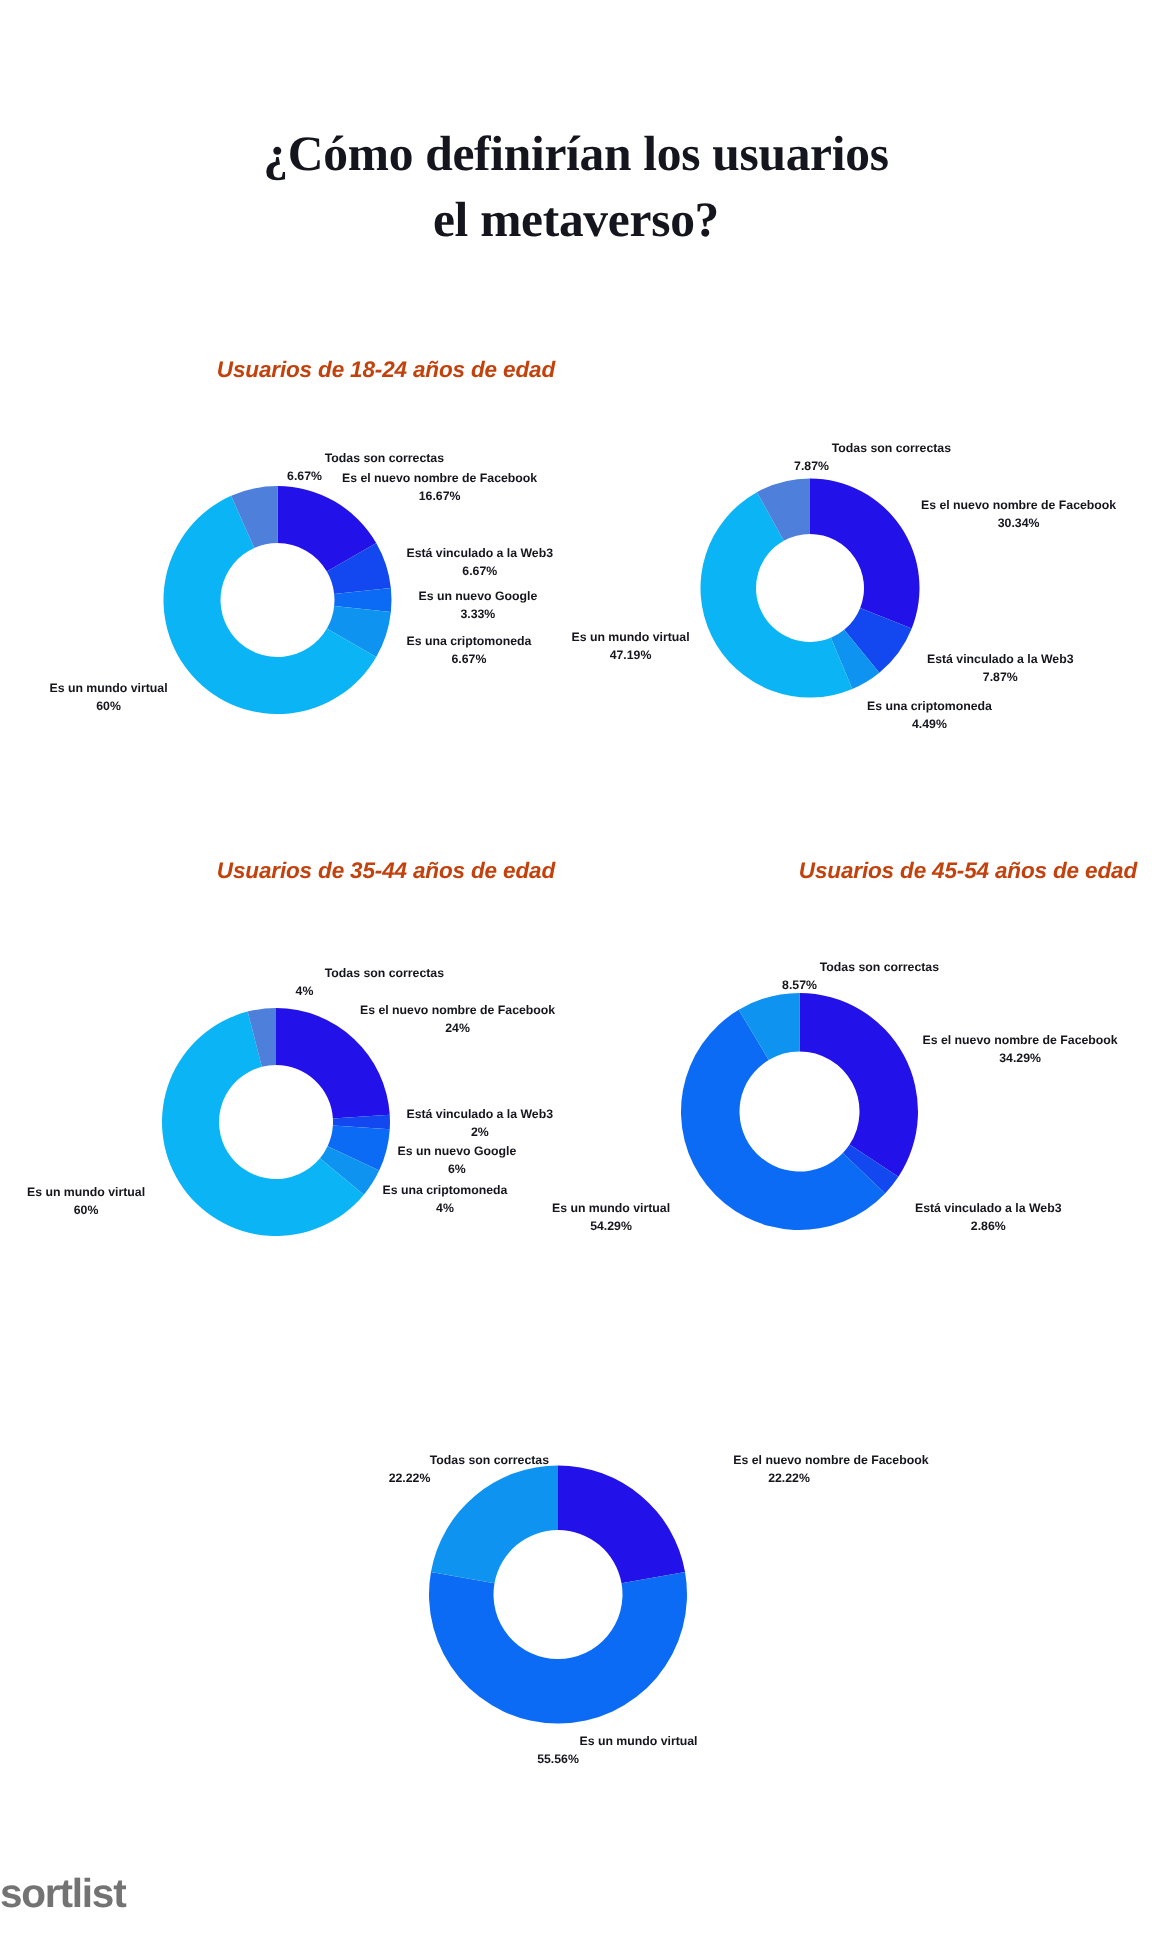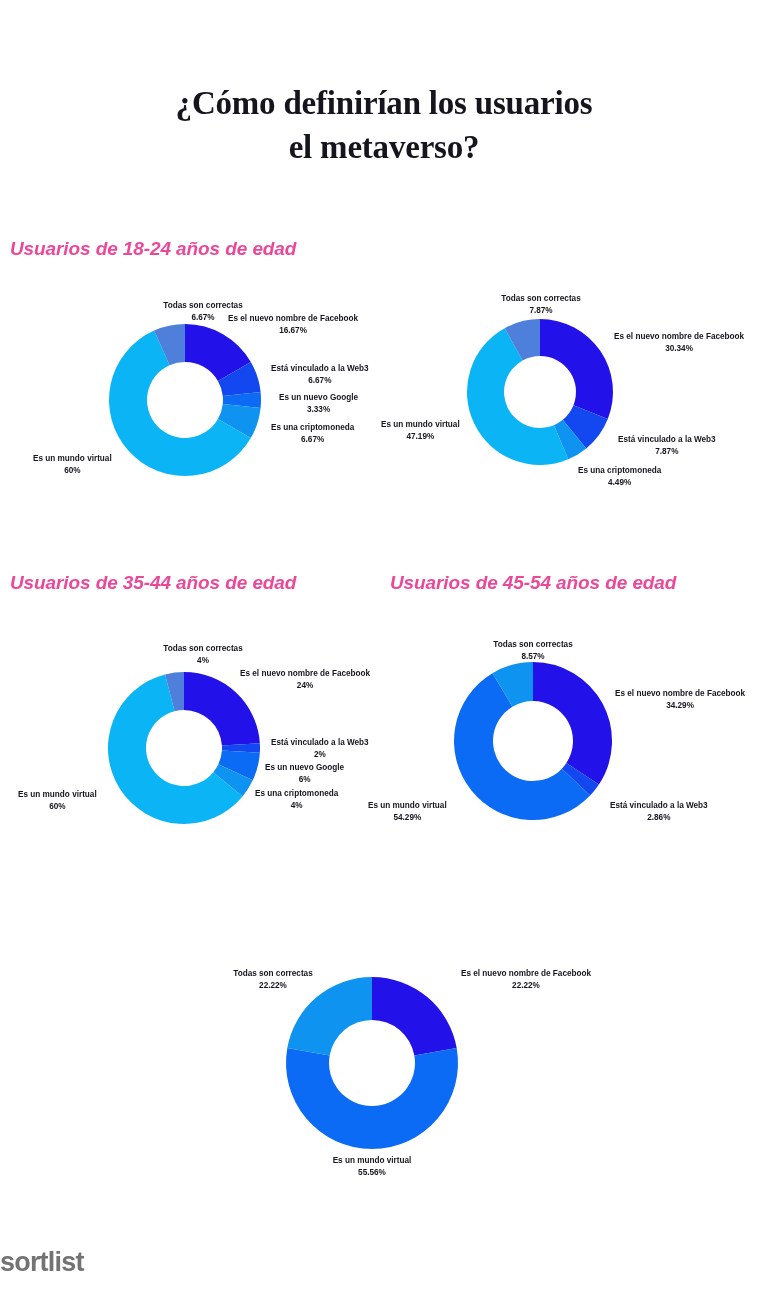--- a/index.html
+++ b/index.html
@@ -33,45 +33,45 @@
   }
 
   
   .chart-block {
     position: absolute;
   }
   .chart-title {
     position: absolute;
     top: 0;
     width: 100%;
-    text-align: left;
-    font-size: 19px;
+    text-align: right;
+    font-size: 15px;
     font-weight: 700;
     font-style: italic;
     letter-spacing: -0.1px;
-    color: #ec4899;
+    color: #c2410c;
   }
   .donut-wrap {
     position: absolute;
   }
   .donut-wrap svg {
     display: block;
     overflow: visible;
   }
 
   
   .slice-label {
     position: absolute;
     font-size: 8.2px;
     font-weight: 700;
     line-height: 1.42;
     color: #15151e;
     white-space: nowrap;
   }
-  .slice-label .lbl-name { display: block; }
+  .slice-label .lbl-name { display: block; text-align: right; }
   .slice-label .lbl-val  { display: block; }
 
   .slice-label.al-left   { text-align: left; }
   .slice-label.al-center { text-align: center; }
 
   
   .slice-label.al-left  .lbl-val { text-align: center; }
 
   
   .footer-logo {

